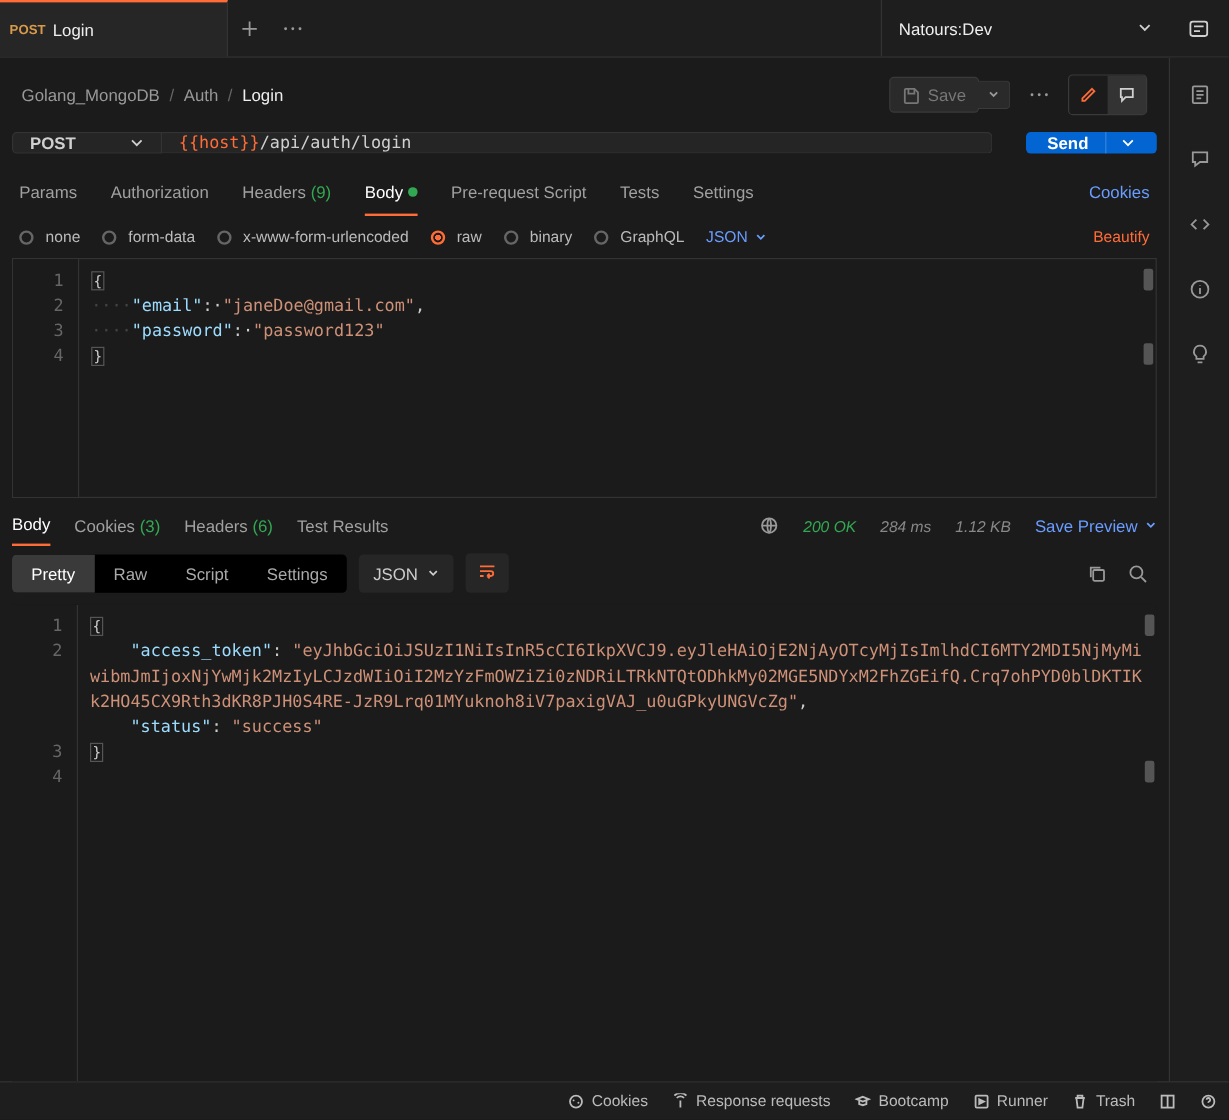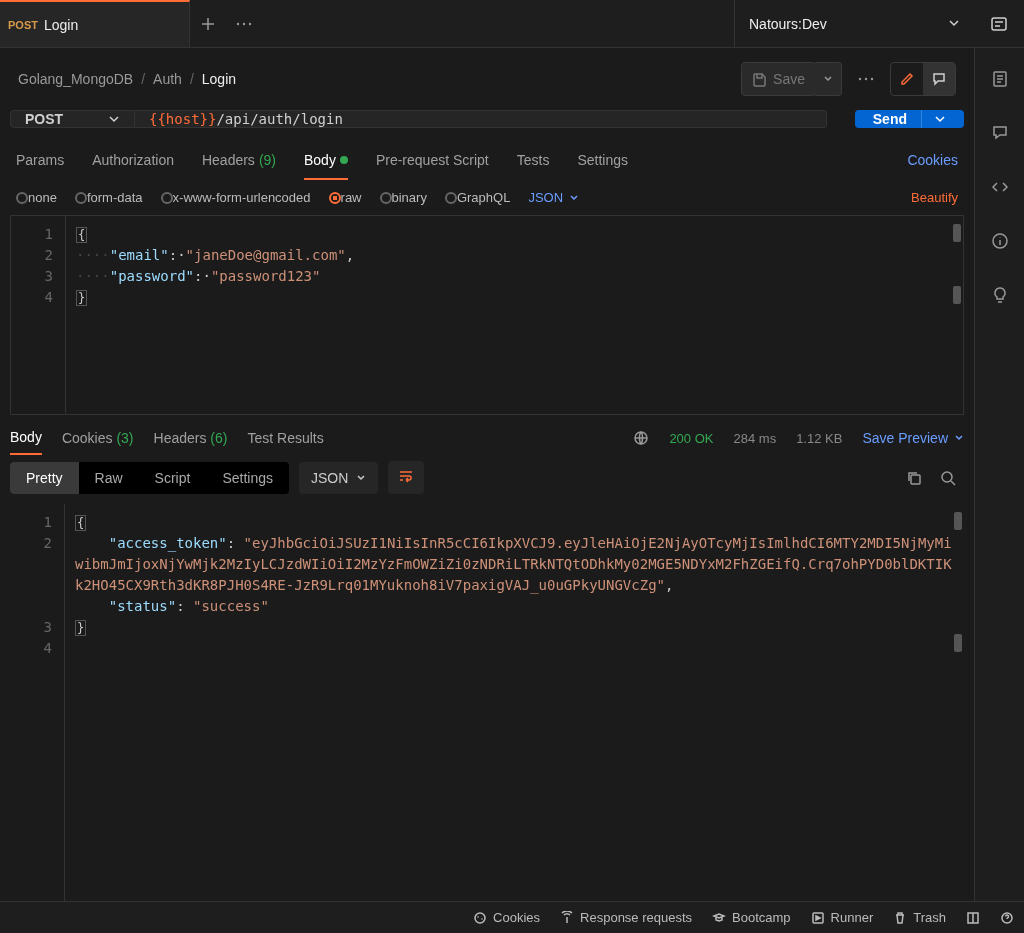--- a/index.html
+++ b/index.html
@@ -92,20 +92,21 @@
   .crumbs {
     display: flex;
     gap: 8px;
     align-items: center;
     color: #999;
   }
   .crumbs .sep { color: #666; }
   .crumbs .active { color: #eee; font-weight: 500; }
   .bc-actions {
     display: flex;
+    align-items: center;
     gap: 10px;
   }
   .save-btn {
     display: flex;
     align-items: center;
     gap: 6px;
     background: #2a2a2a;
     border: 1px solid #3a3a3a;
     border-radius: 4px;
     padding: 6px 10px;
@@ -193,21 +194,21 @@
   .spacer { flex: 1; }
   .link-blue { color: #6a9dff; cursor: pointer; }
   .link-orange { color: #ff6c37; cursor: pointer; }
   .body-types {
     display: flex;
     padding: 10px 16px;
     gap: 18px;
     align-items: center;
     font-size: 13px;
   }
-  .radio { display: flex; align-items: center; gap: 0; color: #bbb; }
+  .radio { display: flex; align-items: center; gap: 10px; color: #bbb; }
   .r-circle { width: 12px; height: 12px; border-radius: 50%; border: 2px solid #666; display: inline-block; }
   .r-circle.sel { border-color: #ff6c37; background: radial-gradient(circle, #ff6c37 40%, transparent 45%); }
   .json-sel { color: #6a9dff; display: flex; align-items: center; gap: 6px; }
 
   .editor {
     background: #1b1b1b;
     border: 1px solid #333;
     margin: 0 10px;
     height: 200px;
     font-family: "Consolas", "Menlo", monospace;
@@ -236,21 +237,21 @@
   .dots { color: #444; }
 
   .resp-tabs {
     display: flex;
     padding: 14px 10px 8px 10px;
     gap: 20px;
     align-items: center;
   }
   .resp-tabs .t { color: #a0a0a0; cursor:pointer; }
   .resp-tabs .t.active { color: #fff; border-bottom: 2px solid #ff6c37; padding-bottom: 8px; margin-bottom: -8px; }
-  .meta { color: #888; font-size: 13px; }
+  .meta { color: #888; font-size: 13px; font-style: italic; }
   .meta .g { color: #33a852; }
   .view-row {
     display: flex;
     padding: 6px 10px;
     gap: 0;
     align-items: center;
   }
   .seg {
     display: flex;
     background: #000000;

